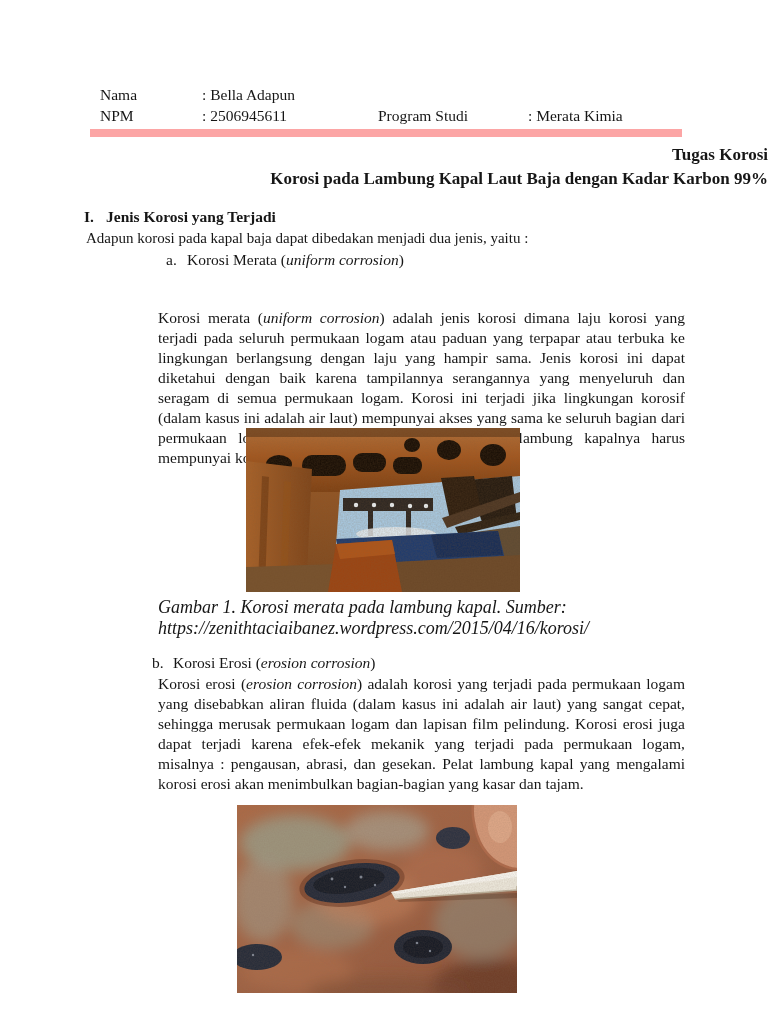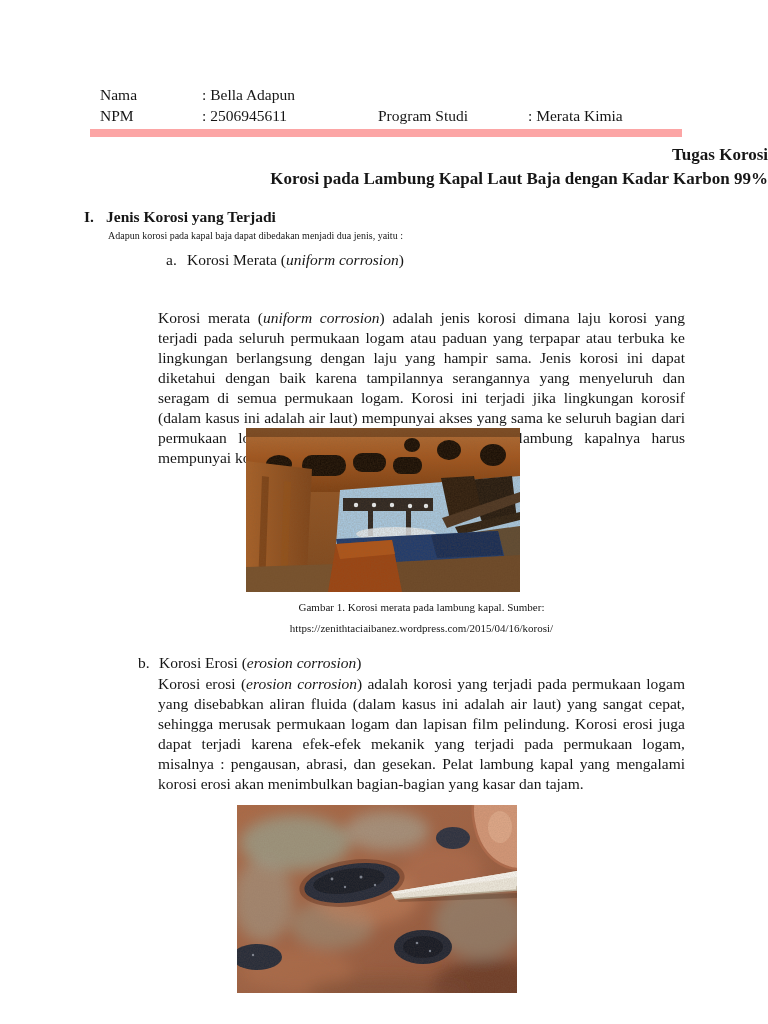--- a/index.html
+++ b/index.html
@@ -8,26 +8,26 @@
   .abs { position:absolute; }
 
   
   .hdr { left:90px; top:84px; width:592px; border-bottom:8px solid #fca5a5; padding:0 0 3px 10px; }
   .hdr-row { display:grid; grid-template-columns:102px 176px 150px auto; line-height:21px; font-size:15.5px; }
 
   .title-line { left:0; width:768px; text-align:right; font-weight:bold; font-size:17px; }
 
   .sec { left:84px; top:208px; font-weight:bold; font-size:15.5px; }
   .secnum { display:inline-block; width:22px; }
-  .intro { left:108px; top:230px; font-size:10px; }
+  .intro { left:86px; top:230px; font-size:15px; }
 
   .item { left:138px; font-size:15.5px; }
   .marker { display:inline-block; width:21px; }
   .para { left:158px; width:527px; font-size:15.5px; line-height:20px; text-align:justify; }
-  .caption { left:158px; width:527px; text-align:center; font-size:11px; line-height:21px; }
+  .caption { left:158px; width:527px; font-size:18px; line-height:21px;font-style:italic; }
   i { font-style:italic; }
 </style>
 </head>
 <body>
 
 <div class="abs" style="left:0;top:0;width:768px;height:1024px;">
 
   <div class="hdr abs">
     <div class="hdr-row">
       <span>Nama</span>
@@ -116,21 +116,21 @@
     <path d="M90,116 L146,112 L156,164 L82,164 Z" fill="#9c4412"></path>
     <path d="M90,116 L146,112 L149,126 L94,131 Z" fill="#b55a1c" opacity="0.8"></path>
     <rect width="274" height="164" filter="url(#f1noise)" opacity="0.5"></rect>
   </svg>
 
   <div class="caption abs" style="top:597px;">
     <div>Gambar 1. Korosi merata pada lambung kapal. Sumber:</div>
     <div>https://zenithtaciaibanez.wordpress.com/2015/04/16/korosi/</div>
   </div>
 
-  <div class="item abs" style="top:654px;">
+  <div class="item abs" style="top:654px;margin-left:14px;">
     <span class="marker">b.</span><span>Korosi Erosi (</span><i>erosion corrosion</i><span>)</span>
   </div>
 
   <div class="para abs" style="top:674px;">
     <span>Korosi erosi (</span><i>erosion corrosion</i><span>) adalah korosi yang terjadi pada permukaan logam yang disebabkan aliran fluida (dalam kasus ini adalah air laut) yang sangat cepat, sehingga merusak permukaan logam dan lapisan film pelindung. Korosi erosi juga dapat terjadi karena efek-efek mekanik yang terjadi pada permukaan logam, misalnya : pengausan, abrasi, dan gesekan. Pelat lambung kapal yang mengalami korosi erosi akan menimbulkan bagian-bagian yang kasar dan tajam.</span>
   </div>
 
   <svg class="abs" style="left:237px;top:805px;" width="280" height="188" viewBox="0 0 280 188">
     <defs>
       <linearGradient id="f2base" x1="0" y1="0" x2="1" y2="1">

